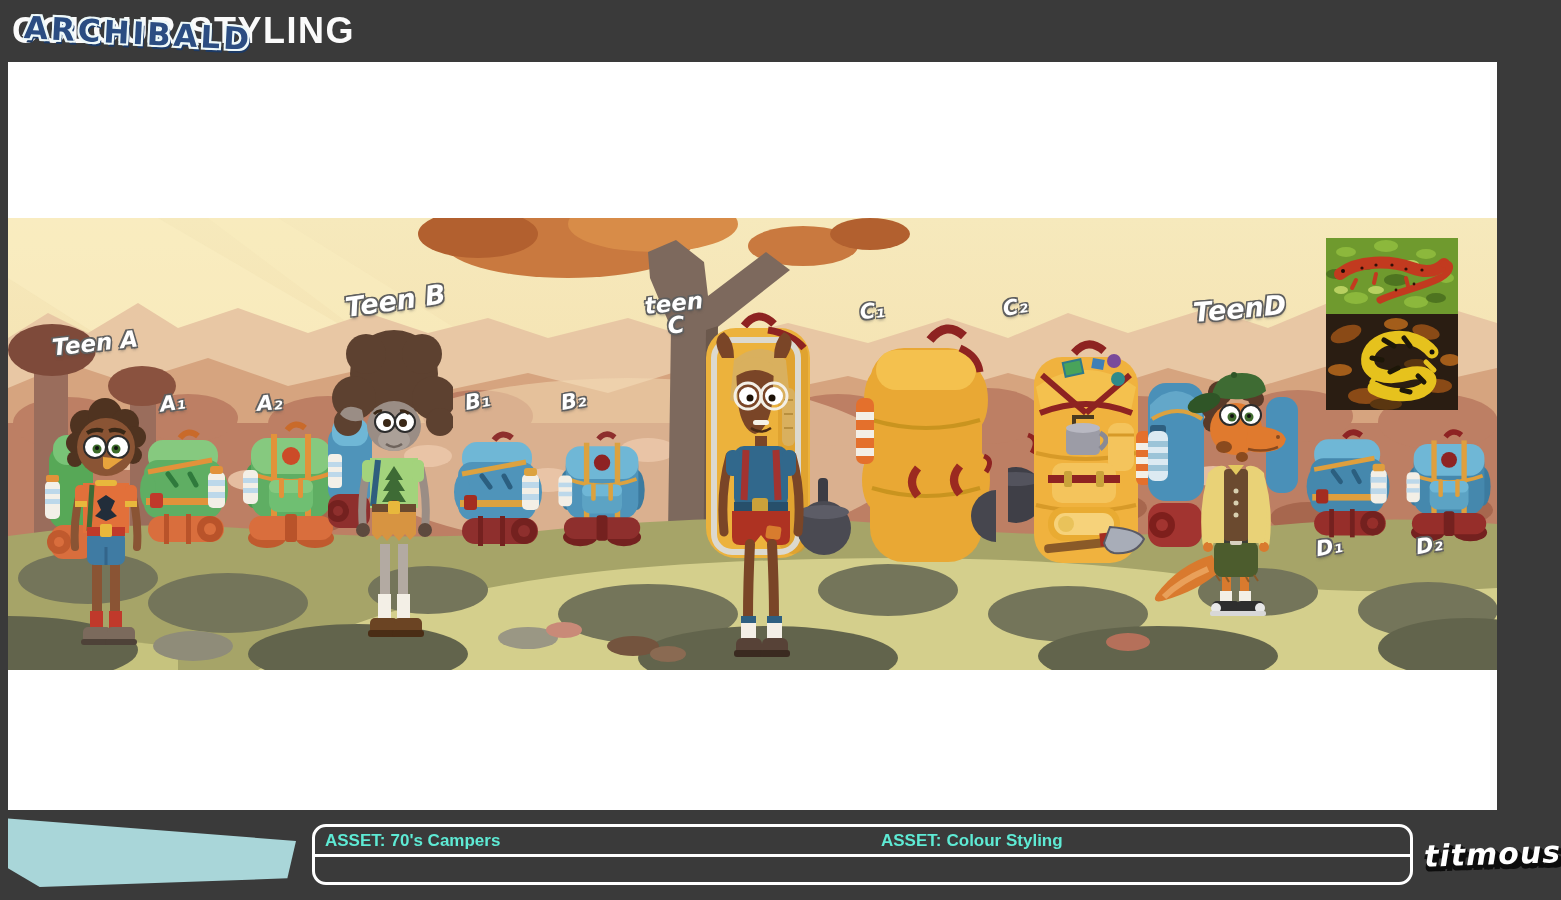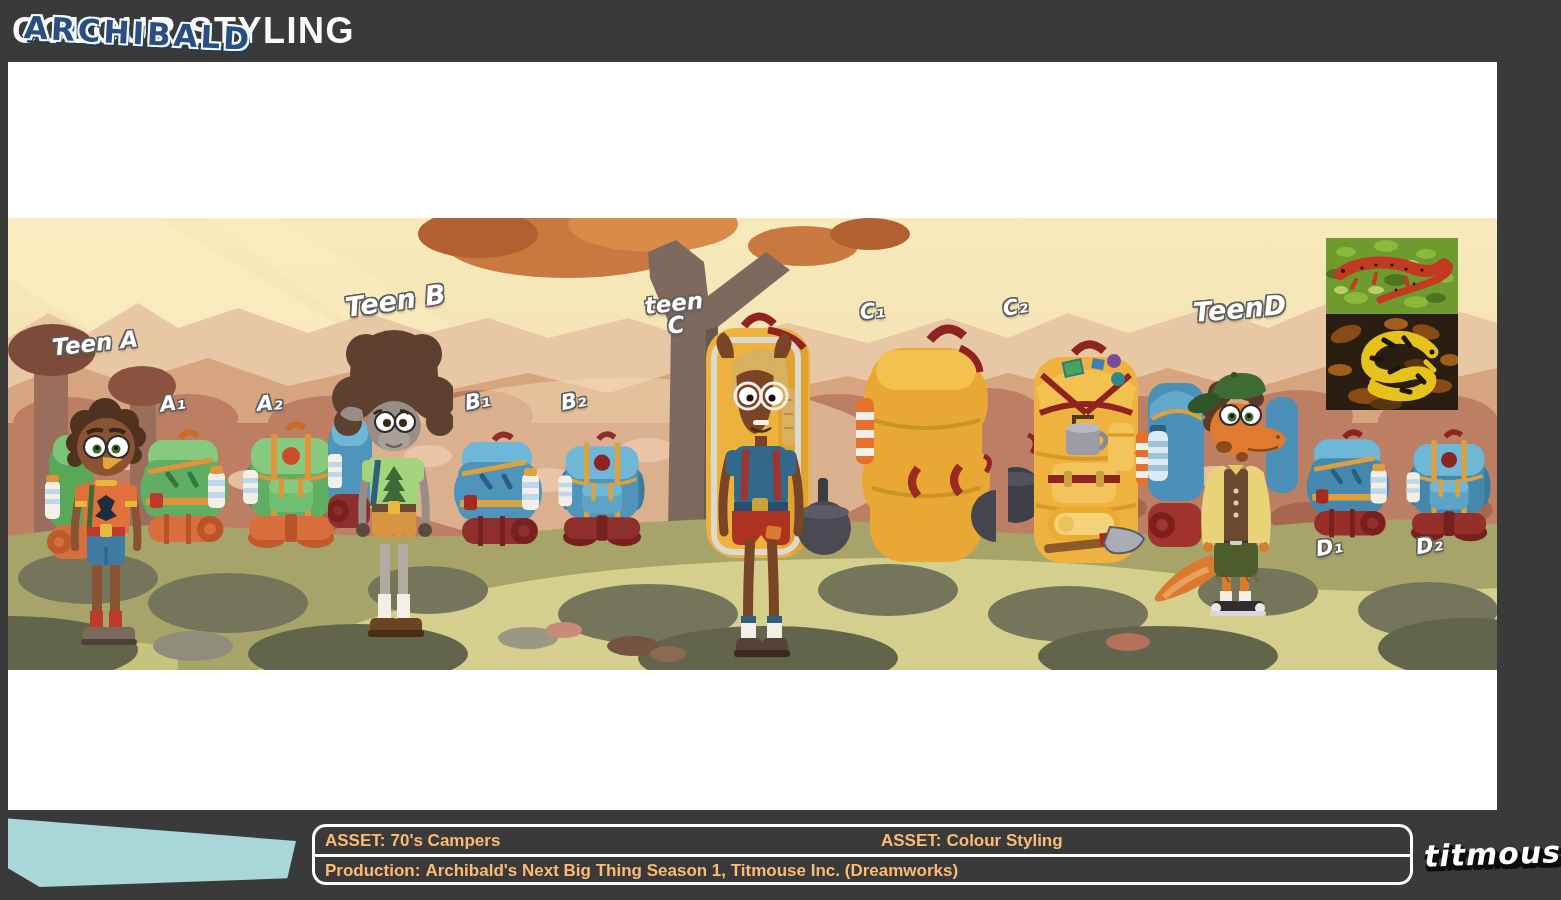--- a/index.html
+++ b/index.html
@@ -20,21 +20,21 @@
   .lbl-big{font-size:27px;}
   .lbl-code{font-size:21px;}
   
   .banner{position:absolute;left:8px;top:815px;width:288px;height:72px;background:#a9d6d9;
           clip-path:polygon(0% 5%,100% 36%,97% 88%,11% 100%,0% 74%);z-index:2;}
   .banner-text{position:absolute;left:24px;top:15px;font-family:"DejaVu Sans",sans-serif;
           font-size:31px;font-weight:bold;letter-spacing:3px;color:#2b4d82;transform:rotate(3deg);
           text-shadow:-2px -2px 0 #eef9fa,2px -2px 0 #eef9fa,-2px 2px 0 #eef9fa,2px 2px 0 #eef9fa,
                       3px 4px 0 #1c3a66;}
   .info-table{position:absolute;left:312px;top:824px;width:1101px;height:61px;border:3px solid #fff;
-          border-radius:14px;box-sizing:border-box;color:#fdba74;font-weight:bold;font-size:17px;}
+          border-radius:14px;box-sizing:border-box;color:#5eead4;font-weight:bold;font-size:17px;}
   .info-row1{position:absolute;top:0;left:0;right:0;height:27px;border-bottom:3px solid #fff;}
   .cell-asset{position:absolute;left:10px;top:4px;}
   .cell-type{position:absolute;left:566px;top:4px;}
   .cell-prod{position:absolute;left:10px;top:34px;}
   .kv span{margin-right:5px;}
   .titmouse{position:absolute;left:1424px;top:836px;font-family:"DejaVu Sans",sans-serif;
           font-style:italic;font-weight:bold;font-size:30px;color:#fff;transform:rotate(-2deg);
           letter-spacing:1px;z-index:2;
           text-shadow:2px 2px 0 #0d0d0d,4px 3px 0 #0d0d0d,6px 5px 0 #0d0d0d,-1px 5px 0 #0d0d0d;}
 </style>
@@ -649,18 +649,15 @@
 
 <div class="info-table">
   <div class="info-row1">
     <div class="cell-asset kv">
       <span>ASSET:</span><span>70's Campers</span>
     </div>
     <div class="cell-type kv">
       <span>ASSET:</span><span>Colour Styling</span>
     </div>
   </div>
-  <div class="cell-prod kv">
-    <span>Production:</span><span>Archibald's Next Big Thing Season 1, Titmouse Inc. (Dreamworks)</span>
-  </div>
 </div>
 
 <div class="titmouse">titmouse</div>
 
 </body></html>

